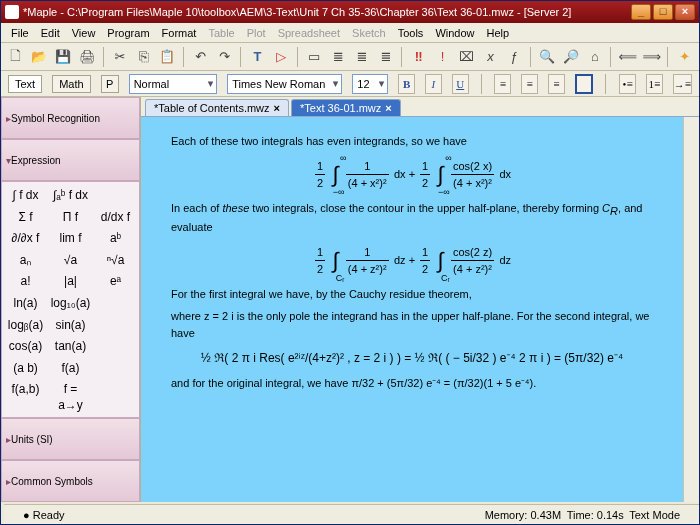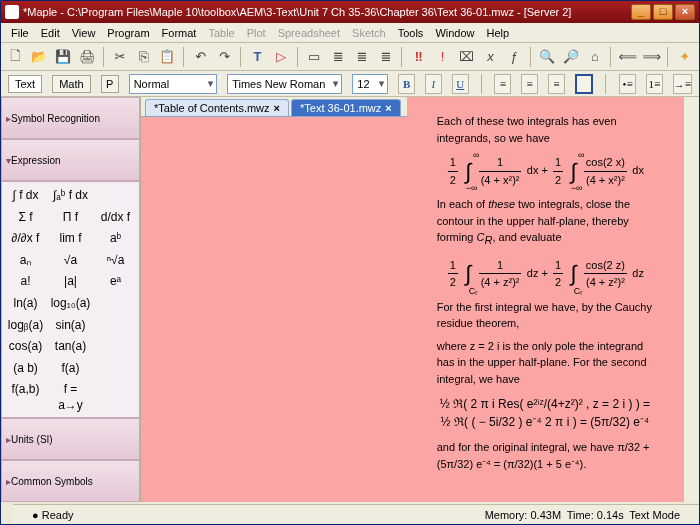--- a/index.html
+++ b/index.html
@@ -19,35 +19,35 @@
 .sel{border:1px solid #7a9ccf;background:#fff;height:20px;padding:0 16px 0 4px;position:relative;display:flex;align-items:center;min-width:60px;cursor:pointer}
 .sel:after{content:"▾";position:absolute;right:3px;color:#556}
 .fmtbtn{width:22px;height:20px;border:1px solid #b8b49c;background:#f5f3e9;display:flex;align-items:center;justify-content:center;cursor:pointer;font-family:"Times New Roman",serif}
 .main{display:flex;height:405px}
 .sidebar{width:140px;background:#efece0;border-right:1px solid #b5b198;display:flex;flex-direction:column}
 .pal-hdr{height:18px;background:linear-gradient(#f1e0e8,#e4c8d6);border:1px solid #c9a8bd;padding:20px 4px;display:flex;align-items:center;cursor:pointer;font-size:10px}
 .pal-hdr:before{content:"▸ ";color:#8a4b6c}
 .pal-hdr.open:before{content:"▾ "}
 .pal-body{flex:1;background:#f5eff3;border:1px solid #c9a8bd;overflow:auto;padding:4px 2px;display:grid;grid-template-columns:1fr 1fr 1fr;gap:2px;align-content:start}
 .expr{font-family:Liberation Sans, sans-serif;font-size:12px;text-align:center;padding:2px 1px;cursor:pointer;line-height:1.3}
-.content{flex:1;background:#fca5a5;display:flex;flex-direction:row;position:relative}
+.content{flex:1;background:#7dd3fc;display:flex;flex-direction:column;position:relative}
 .tabs{height:20px;background:#efece0;display:flex;align-items:end;padding:0 4px;border-bottom:1px solid #8fa8c9}
 .dtab{border:1px solid #8fa8c9;border-bottom:none;background:#dce6f4;padding:2px 8px;margin-right:2px;border-radius:3px 3px 0 0;font-size:10px;cursor:pointer;display:flex;align-items:center;gap:4px}
 .dtab.active{background:#3b70c4;color:#fff}
 .dtab .x{font-weight:bold;cursor:pointer}
 .doc{flex:1;overflow:auto;padding:10px 30px;font-family:"Times New Roman",serif;font-size:12px;color:#000;line-height:1.5}
 .doc p{margin:6px 0}
 .math{text-align:center;margin:8px 0;font-size:12px}
 .frac{display:inline-block;text-align:center;vertical-align:middle;margin:0 2px}
 .frac .n{border-bottom:1px solid #000;padding:0 2px;display:block}
 .frac .d{padding:0 2px;display:block}
 .intg{font-size:22px;vertical-align:middle;display:inline-block;position:relative;margin:0 2px}
 .intg .up{position:absolute;top:-6px;right:-8px;font-size:9px}
 .intg .lo{position:absolute;bottom:-8px;right:-6px;font-size:9px}
-.statusbar{position:absolute;bottom:0;left:12px;right:0;height:20px;background:#efece0;border-top:1px solid #c0bca4;display:flex;align-items:center;padding:0 19px;font-size:10px}
+.statusbar{position:absolute;bottom:0;left:3px;right:0;height:20px;background:#efece0;border-top:1px solid #c0bca4;display:flex;align-items:center;padding:0 19px;font-size:10px}
 .statusbar .sp{flex:1}
 .scroll-v{width:16px;background:#efece0;border-left:1px solid #c8c4ac}
 </style>
 </head>
 <body>
 
 <div class="titlebar">
   <span class="spark"></span>
   <span>*Maple - C:\Program Files\Maple 10\toolbox\AEM\3-Text\Unit 7 Ch 35-36\Chapter 36\Text 36-01.mwz - [Server 2]</span>
   <span class="sp"></span>

